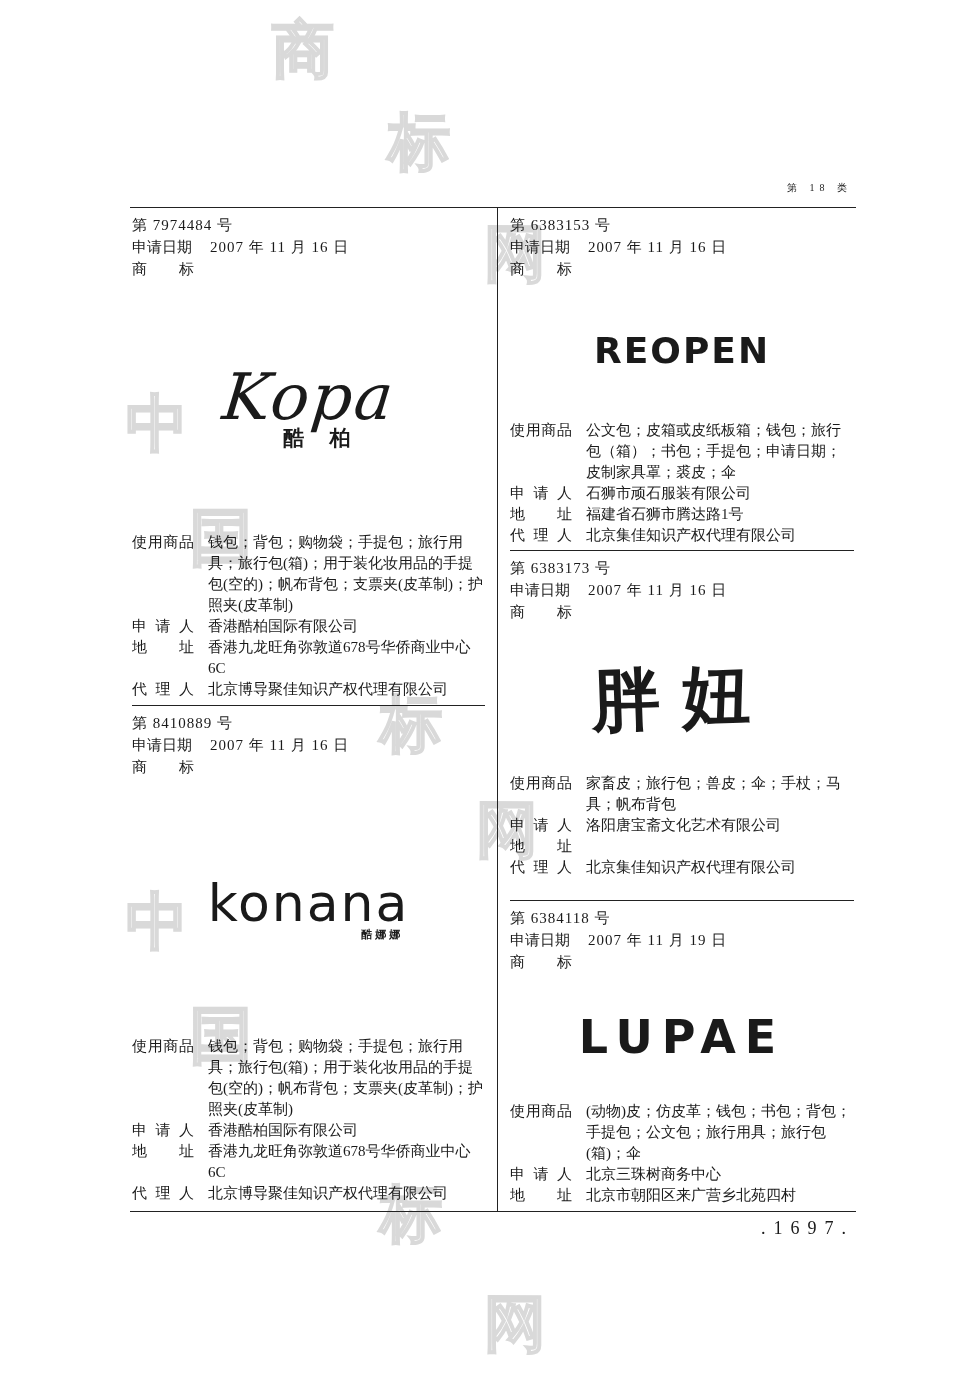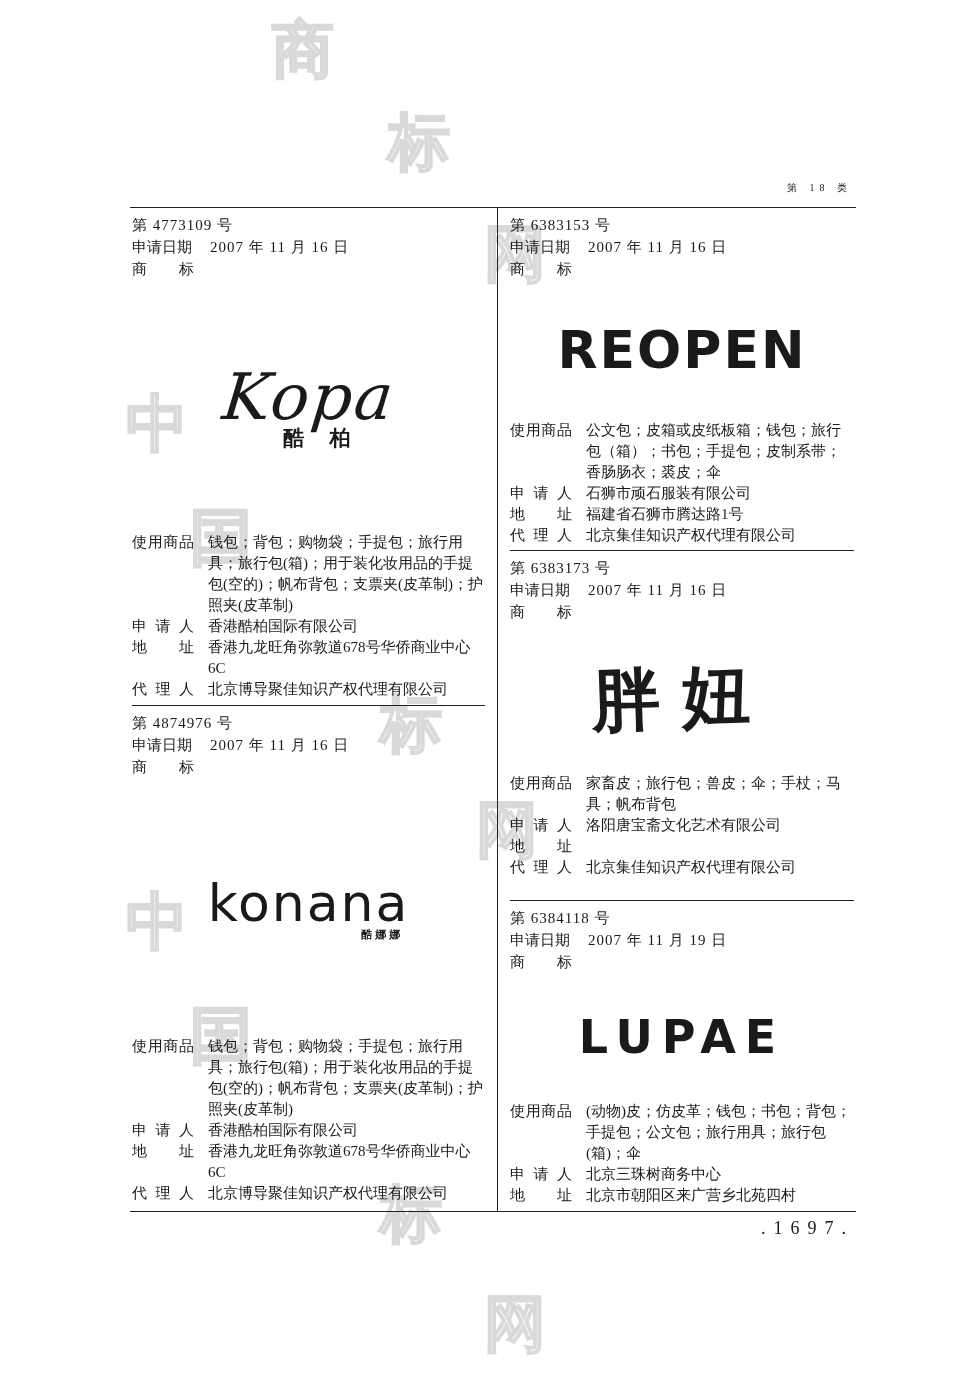--- a/index.html
+++ b/index.html
@@ -63,21 +63,21 @@
   .mark-konana .m-main {
     font-family:"DejaVu Sans", sans-serif; font-weight:normal; font-size:52px;
     letter-spacing:2px; display:block;
   }
   .mark-konana .m-sub {
     display:block; text-align:right; padding-right:6px; margin-top:-6px;
     font-size:11px; font-weight:bold; letter-spacing:3px;
   }
 
   .mark-reopen .m-main {
-    font-family:"DejaVu Sans", sans-serif; font-weight:bold; font-size:52px;
+    font-family:"DejaVu Sans", sans-serif; font-weight:bold; font-size:36px;
     letter-spacing:2px;
   }
   .mark-pangniu .m-main {
     font-size:68px; font-weight:900; letter-spacing:22px;
     font-family:"Liberation Serif", serif; transform:rotate(-2deg); display:inline-block;
   }
   .mark-lupae .m-main {
     font-family:"DejaVu Sans", sans-serif; font-weight:bold; font-size:46px;
     letter-spacing:9px;
     margin-top:24px;
@@ -118,21 +118,21 @@
   <span class="wm" style="left:484px; top:1282px">网</span>
 
   <div class="category">第 18 类</div>
 
   <div class="content">
 
     <div class="col col-left">
 
       <div class="entry h-l1">
         <div class="e-head">
-          <div class="e-no">第 4773109 号</div>
+          <div class="e-no">第 7974484 号</div>
           <div class="e-row">
             <span class="e-lab">申请日期</span>
             <span class="e-val">2007 年 11 月 16 日</span>
           </div>
           <div class="e-row">
             <span class="e-lab just">商标</span>
           </div>
         </div>
         <div class="mark-box mb-l1">
           <div class="mark-kopa">
@@ -155,21 +155,21 @@
             </div>
           <div class="f-row">
               <span class="f-lab just">代理人</span>
               <span class="f-val">北京博导聚佳知识产权代理有限公司</span>
             </div>
         </div>
       </div>
 
       <div class="entry sep h-l2">
         <div class="e-head">
-          <div class="e-no">第 4874976 号</div>
+          <div class="e-no">第 8410889 号</div>
           <div class="e-row">
             <span class="e-lab">申请日期</span>
             <span class="e-val">2007 年 11 月 16 日</span>
           </div>
           <div class="e-row">
             <span class="e-lab just">商标</span>
           </div>
         </div>
         <div class="mark-box mb-l2">
           <div class="mark-konana">
@@ -213,21 +213,21 @@
           </div>
         </div>
         <div class="mark-box mb-r1">
           <div class="mark-reopen">
             <span class="m-main">REOPEN</span>
           </div>
         </div>
         <div class="fields">
           <div class="f-row">
               <span class="f-lab just">使用商品</span>
-              <span class="f-val">公文包；皮箱或皮纸板箱；钱包；旅行包（箱）；书包；手提包；皮制系带；香肠肠衣；裘皮；伞</span>
+              <span class="f-val">公文包；皮箱或皮纸板箱；钱包；旅行包（箱）；书包；手提包；申请日期；皮制家具罩；裘皮；伞</span>
             </div>
           <div class="f-row">
               <span class="f-lab just">申请人</span>
               <span class="f-val">石狮市顽石服装有限公司</span>
             </div>
           <div class="f-row">
               <span class="f-lab just">地址</span>
               <span class="f-val">福建省石狮市腾达路1号</span>
             </div>
           <div class="f-row">

